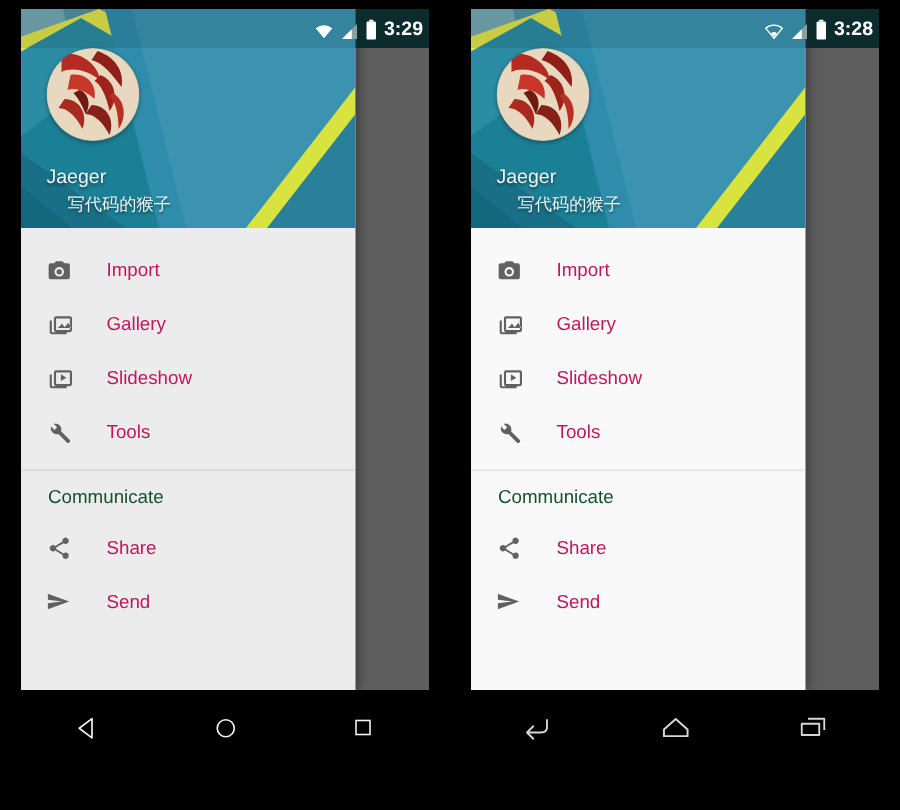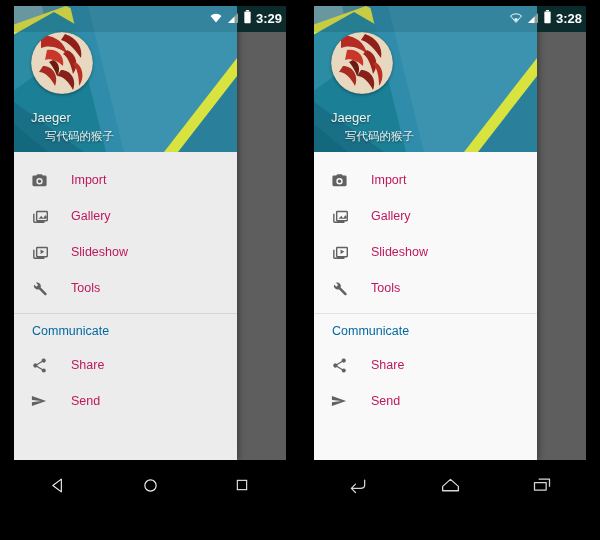--- a/index.html
+++ b/index.html
@@ -57,21 +57,21 @@
     top: 0;
     height: 26px;
     background: #0c2b2c;
   }
   .statusbar .sb-right {
     position: absolute;
     top: 0;
     right: 4px;
     height: 26px;
     display: flex;
-    align-items: center;
+    align-items: flex-end;
     gap: 4px;
   }
   .sb-clock {
     color: #ffffff;
     font-size: 13px;
     font-weight: bold;
     letter-spacing: 0px;
     line-height: 26px;
   }
   .sb-icon { display: block; }
@@ -168,21 +168,21 @@
     margin: 7px 0 0 0;
   }
   #phone-right .list-divider { background: #e3e3e3; }
 
   .list-subheader {
     height: 33px;
     display: flex;
     align-items: center;
     padding-left: 18px;
     font-size: 12.5px;
-    color: #0369a1;
+    color: #14532d;
   }
 
   .spacer-top { height: 10px; }
 
   
   .navbar {
     position: absolute;
     left: 0;
     top: 460px;
     width: 300px;

